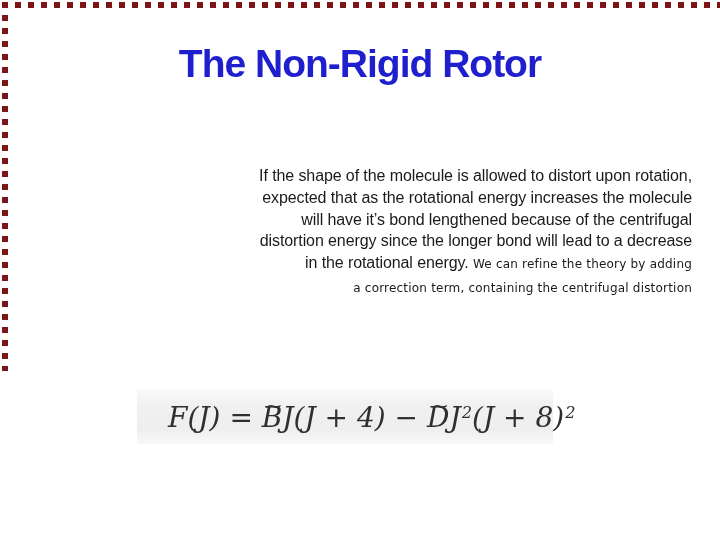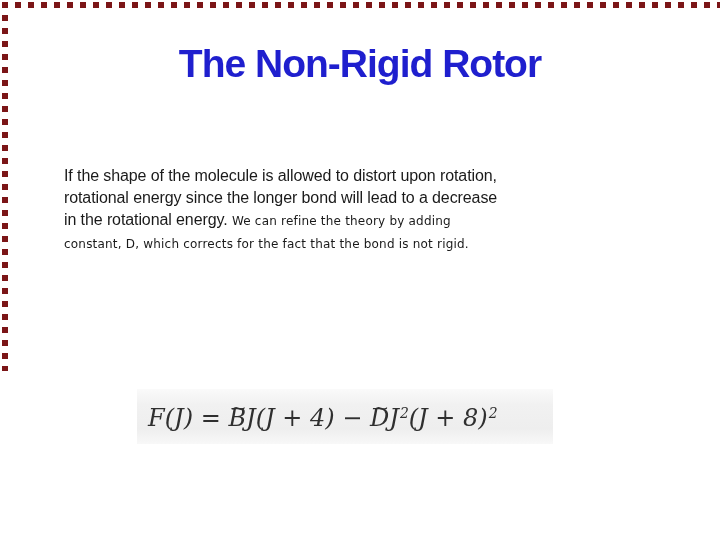--- a/index.html
+++ b/index.html
@@ -31,25 +31,26 @@
     top: 42px; left: 0; right: 0;
     margin: 0;
     text-align: center;
     font-size: 39px;
     font-weight: bold;
     letter-spacing: -1px;
     color: var(--title-blue);
   }
   .body-text {
     position: absolute;
-    left: 64px; top: 165px;
+    left: 72px; top: 165px;
     width: 620px;
     font-size: 16px;
     line-height: 21.8px;
     color: var(--body-text);
+    text-align: right;
   }
   .body-line { white-space: pre; }
   .seg-plain {
     font-family: "Liberation Sans", sans-serif;
     letter-spacing: -0.1px;
   }
   .seg-accent {
     font-family: "DejaVu Sans", sans-serif;
     font-size: 12px;
     letter-spacing: 0.2px;
@@ -60,23 +61,24 @@
     width: 416px; height: 55px;
     background: linear-gradient(180deg, #fafafa 0%, #f1f1f1 28%, #eeeeee 72%, #f8f8f8 100%);
     display: flex;
     align-items: center;
   }
   .formula {
     padding-left: 11px;
     padding-top: 2px;
     font-family: "DejaVu Serif", serif;
     font-style: italic;
-    font-size: 24px;
+    font-size: 28px;
     color: var(--formula-text);
     white-space: pre;
+    margin-left: 20px;
   }
   .tilded { position: relative; display: inline-block; }
   .tilde {
     position: absolute;
     top: -0.40em; left: 58%;
     transform: translateX(-50%);
     font-size: 0.8em;
     font-style: normal;
   }
   .formula sup {
@@ -93,22 +95,24 @@
 
 <div class="slide">
 
   <div class="border-top"></div>
   <div class="border-left"></div>
 
   <h1 class="title">The Non-Rigid Rotor</h1>
 
   <div class="body-text">
     <div class="body-line"><span class="seg-plain">If the shape of the molecule is allowed to distort upon rotation,</span></div>
-    <div class="body-line"><span class="seg-plain">rotational energy since the longer bond will lead to a decrease</span></div>
+    <div class="body-line"><span class="seg-plain">expected that as the rotational energy increases the molecule</span></div>
+    <div class="body-line"><span class="seg-plain">will have it’s bond lengthened because of the centrifugal</span></div>
+    <div class="body-line"><span class="seg-plain">distortion energy since the longer bond will lead to a decrease</span></div>
     <div class="body-line"><span class="seg-plain">in the rotational energy. </span><span class="seg-accent">We can refine the theory by adding</span></div>
-    <div class="body-line"><span class="seg-accent">constant, D, which corrects for the fact that the bond is not rigid.</span></div>
+    <div class="body-line"><span class="seg-accent"> a correction term, containing the centrifugal distortion</span></div>
   </div>
 
   <div class="formula-panel">
     <span class="formula"><span>F(J) = </span><span class="tilded"><span class="tilde">~</span><span>B</span></span><span>J(J + 4) − </span><span class="tilded"><span class="tilde">~</span><span>D</span></span><span>J</span><sup>2</sup><span>(J + 8)</span><sup>2</sup></span>
   </div>
 
 </div>
 
 </body></html>

